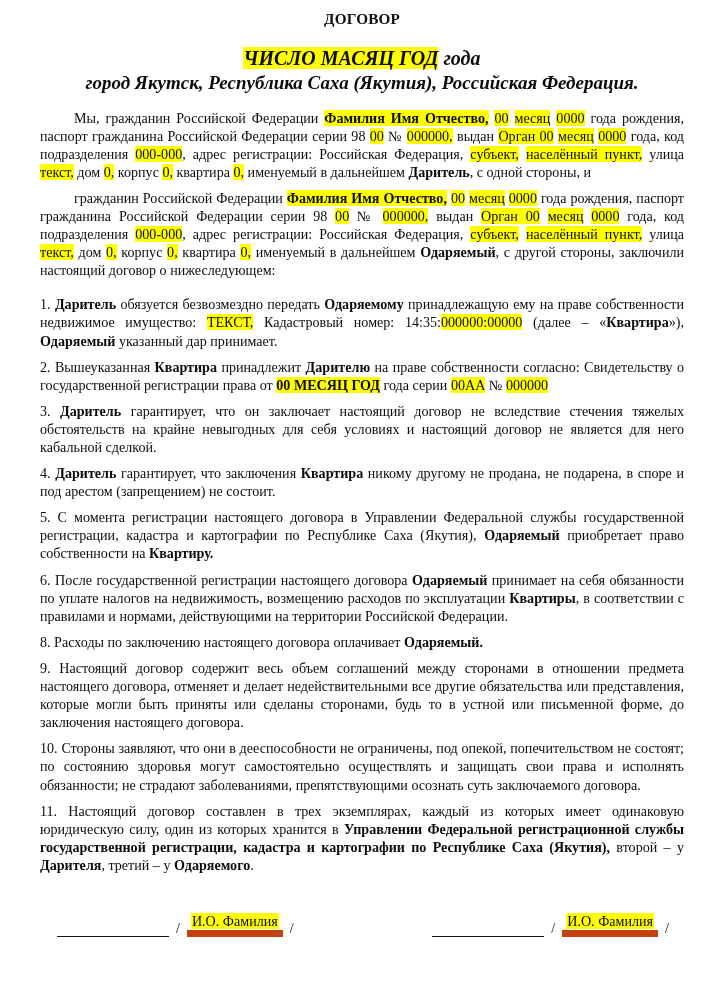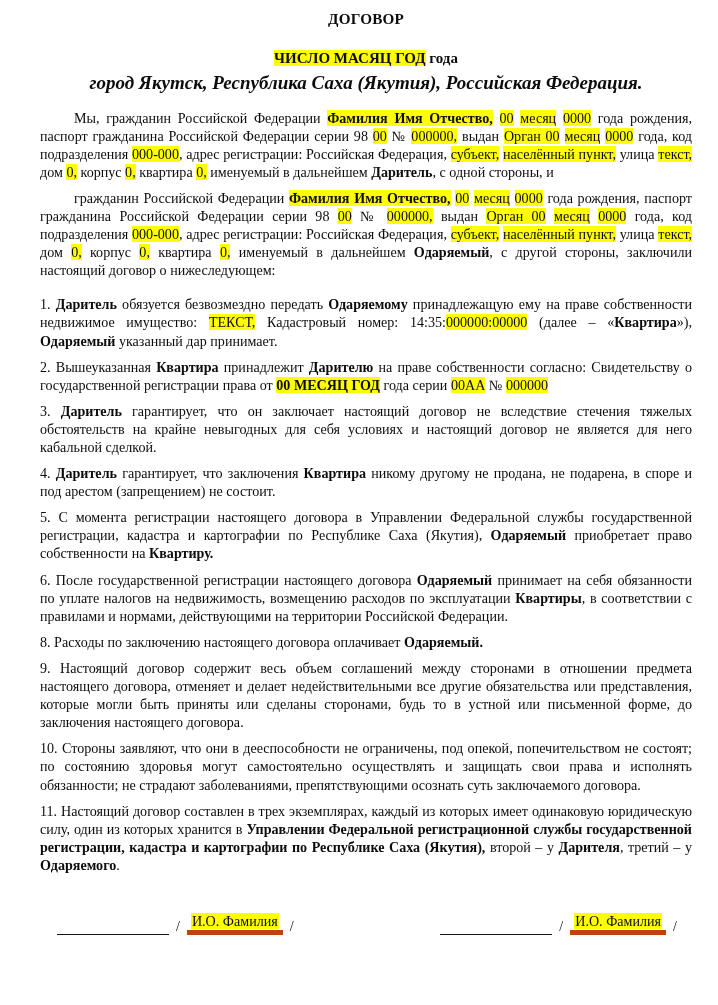--- a/index.html
+++ b/index.html
@@ -15,37 +15,38 @@
     font-family: "Liberation Serif", "DejaVu Serif", serif;
     color: #0c0c0c;
     -webkit-font-smoothing: antialiased;
   }
 
   .page {
     position: relative;
     width: 718px;
     height: 1005px;
     box-sizing: border-box;
-    padding: 9px 18px 0 32px;
+    padding: 9px 26px 0 32px;
   }
 
   
   .doc-title {
     text-align: center;
     font-weight: bold;
     font-size: 15.2px;
     line-height: 19.5px;
     letter-spacing: 0.2px;
   }
   .doc-title .line { display: block; }
 
   .date-line {
     text-align: center;
+    font-style: italic;
     font-weight: bold;
-    font-size: 15px;
+    font-size: 20px;
     line-height: 19px;
     margin-top: 20px;
   }
   .place-line {
     text-align: center;
     font-style: italic;
     font-weight: bold;
     font-size: 19px;
     line-height: 19px;
     margin-top: 5px;
@@ -93,21 +94,21 @@
   .sig-group.right { margin-right: 16px; }
 
   .sig-rule {
     display: inline-block;
     width: 112px;
     border-bottom: 1px solid #111;
     height: 13px;
   }
   .sig-slash { padding: 0 7px; }
   .sig-name {
-    border-bottom: 5px solid #c2410c;
+    border-bottom: 7px solid #c2410c;
     padding: 0 4px 0 4px;
   }
   .sig-name .hl { padding: 0 1px; }
 </style>
 </head>
 <body>
 
 <div class="page">
 
   <div class="doc-title">

